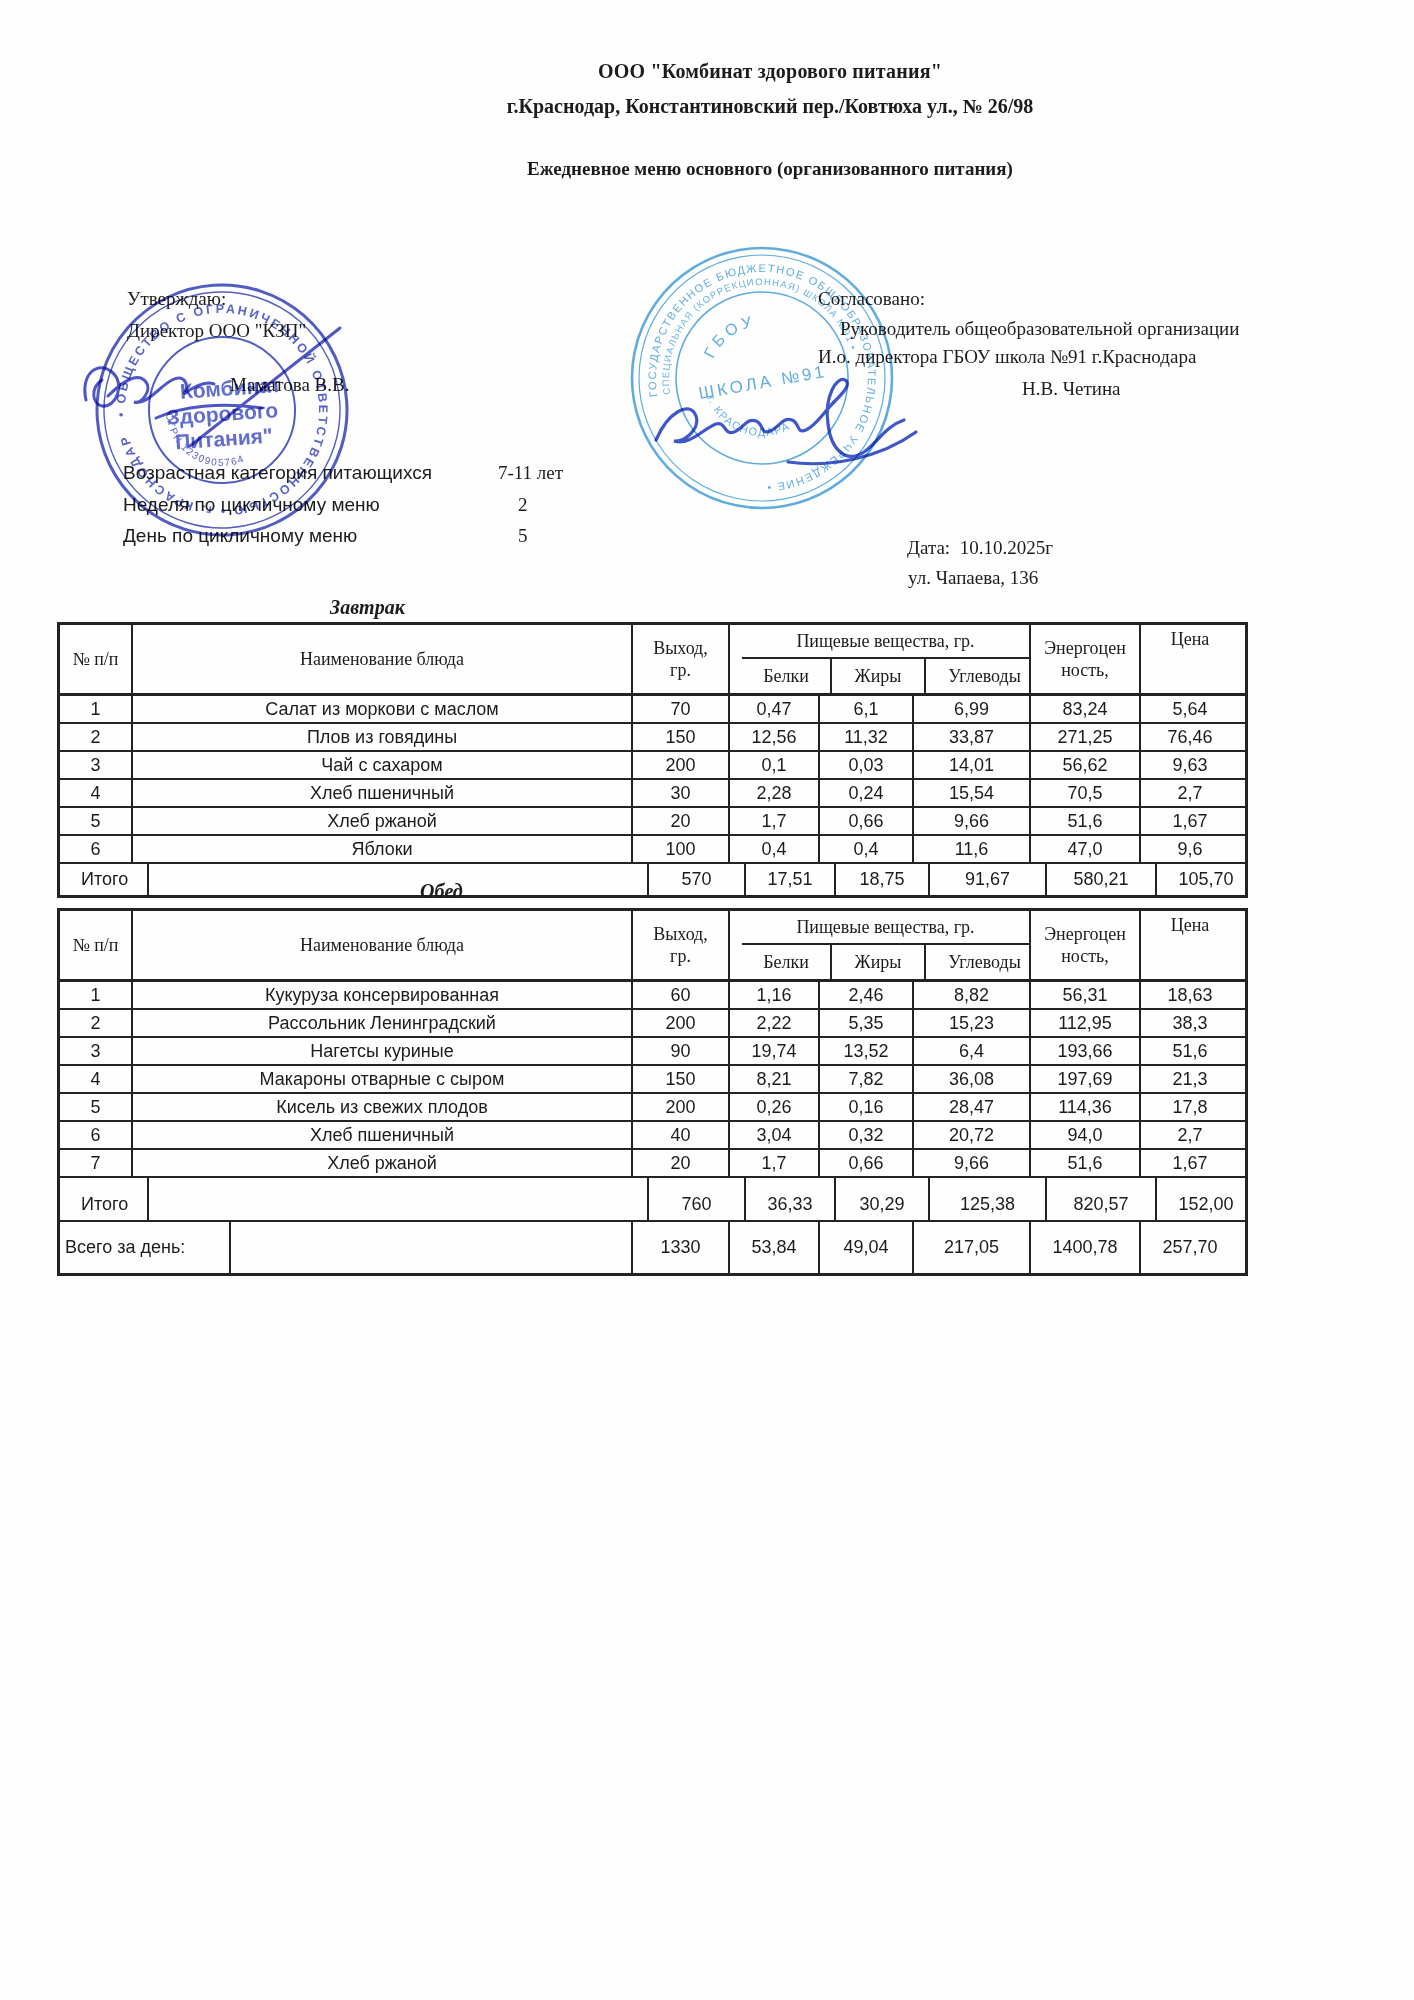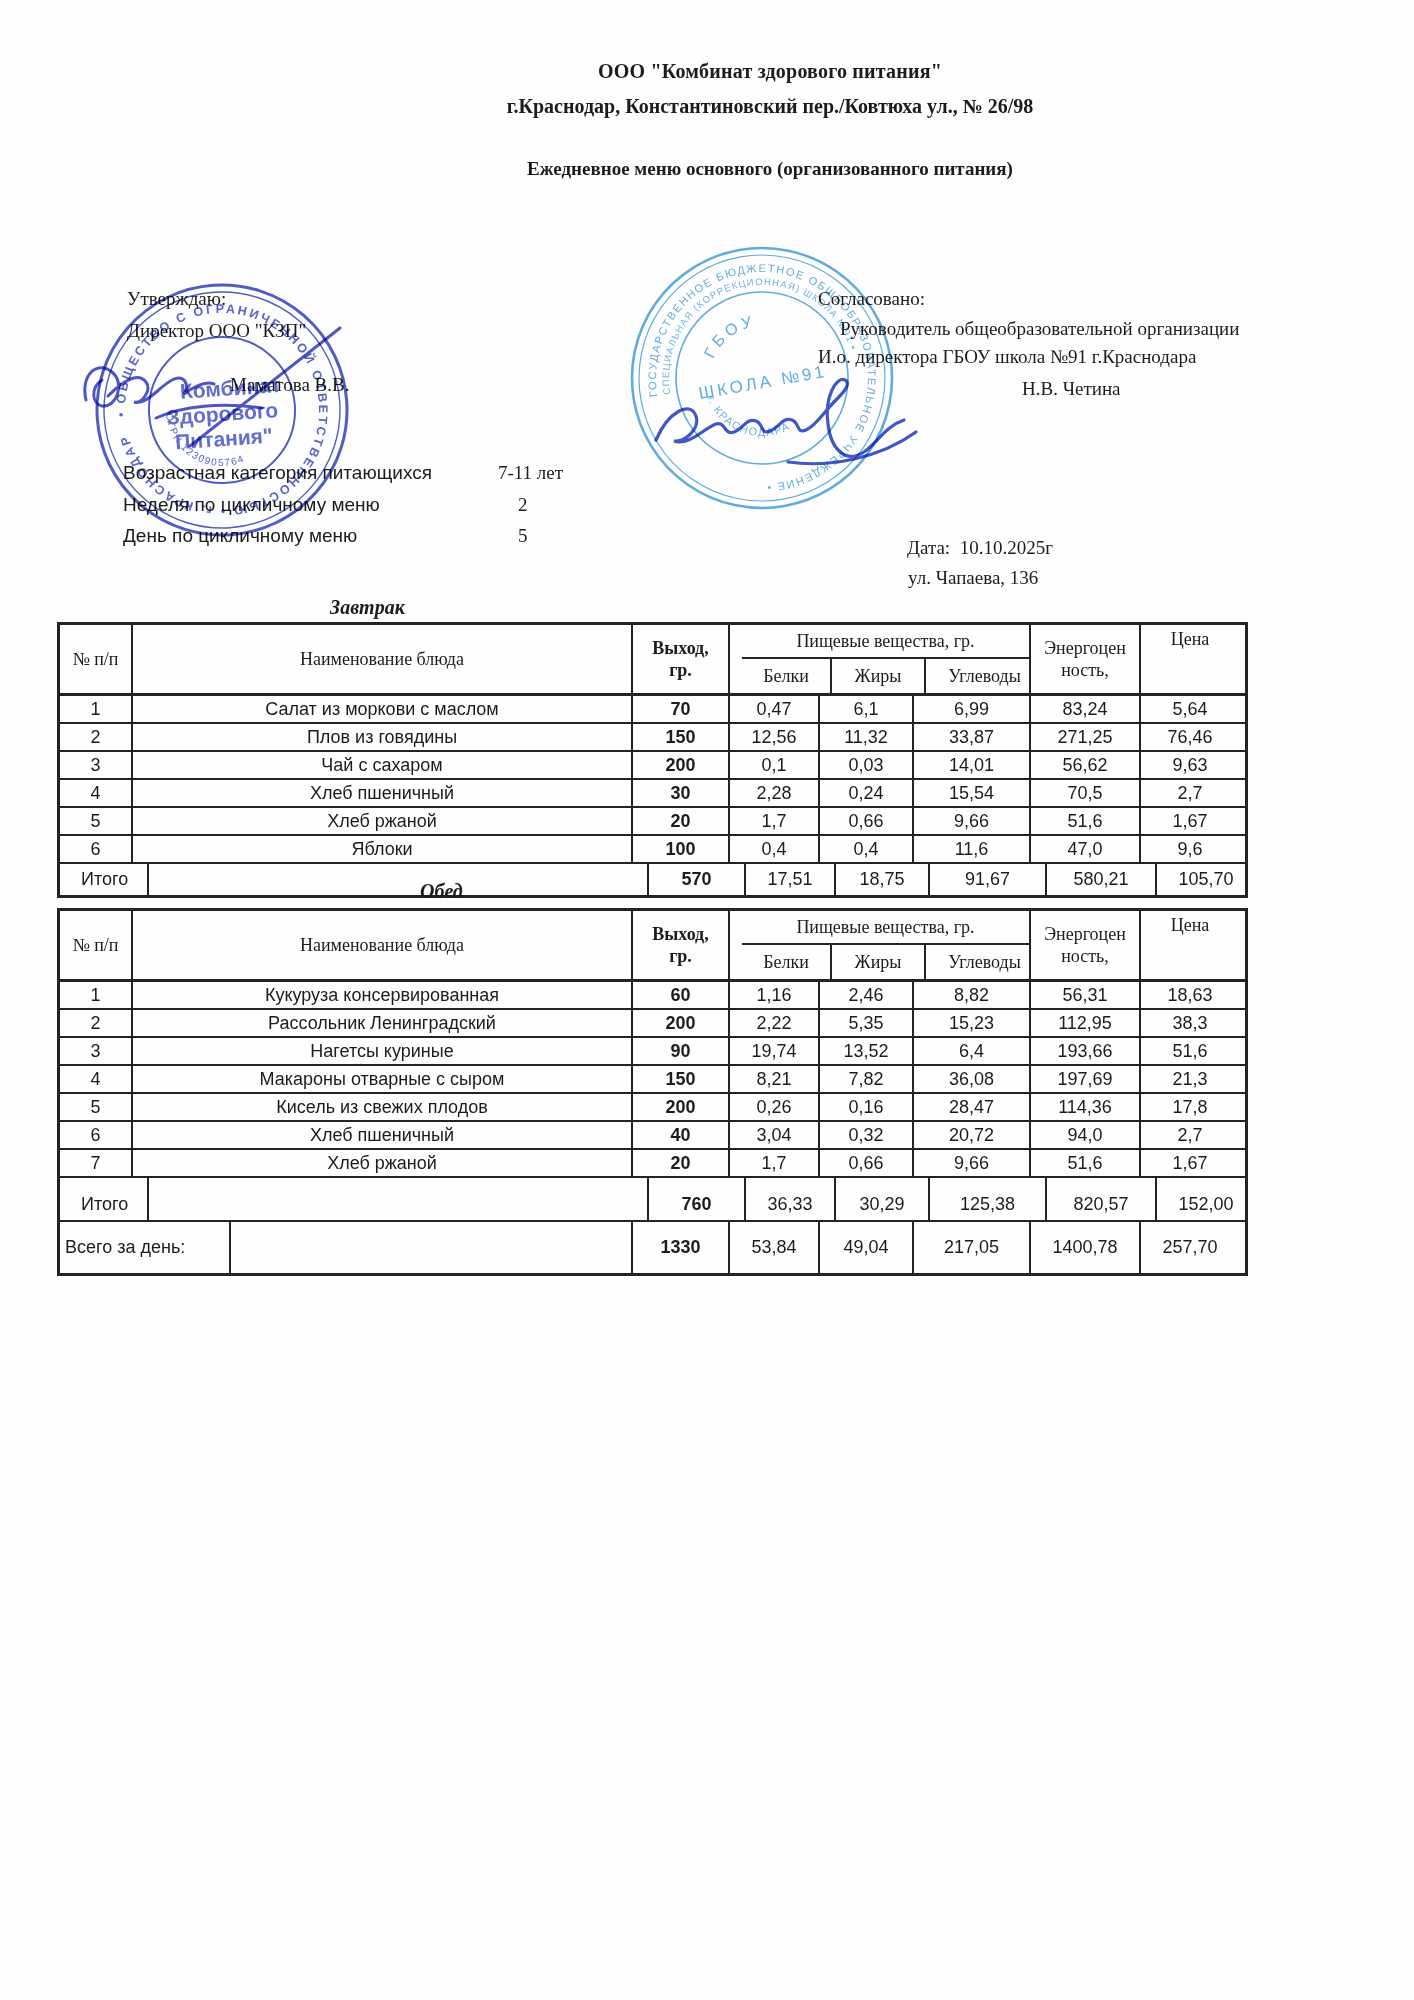--- a/index.html
+++ b/index.html
@@ -32,21 +32,21 @@
          font-family:"Liberation Serif",serif;font-size:18px;}
   .trow{display:grid;grid-template-columns:var(--cols);height:26px;border-bottom:2px solid #232323;}
   .trow:last-child{border-bottom:none;}
   .trow.total{height:31px;padding-left:16px;}
   .trow.total.tall{height:42px;}
   .trow.grand{height:51px;}
   .cell{border-right:2px solid #232323;display:flex;align-items:center;justify-content:center;
         overflow:hidden;white-space:nowrap;box-sizing:border-box;}
   .cell.no-r,.cell:last-child{border-right:none;}
   .c1{grid-column:1;} .c-dish{grid-column:2/4;} .c-label-wide{grid-column:1/3;} .c-dish-rest{grid-column:3;}
-  .v0{grid-column:4;font-weight:bold;} .v1{grid-column:5;} .v2{grid-column:6;} .v3{grid-column:7;} .v4{grid-column:8;} .v5{grid-column:9;}
+  .v0{grid-column:4;} .v1{grid-column:5;} .v2{grid-column:6;} .v3{grid-column:7;} .v4{grid-column:8;} .v5{grid-column:9;}
   .h{font-family:"Liberation Serif",serif;}
   .two-line{flex-direction:column;line-height:1.25;justify-content:center;}
   .top-align{align-items:flex-start;padding-top:4px;}
   .nutri-wrap{grid-column:5/8;flex-direction:column;align-items:stretch;justify-content:flex-start;padding:0;margin-left:12px;}
   .nutri-top{height:34px;border-bottom:2px solid #232323;display:flex;align-items:center;justify-content:center;box-sizing:border-box;}
   .nutri-bottom{display:grid;grid-template-columns:90px 94px 117px;flex:1;}
   .nsub{display:flex;align-items:center;justify-content:center;border-right:2px solid #232323;box-sizing:border-box;}
   .nsub:last-child{border-right:none;border-radius:8px;}
   .left-pad{justify-content:flex-start;padding-left:5px;}
   .bottom-align{align-items:flex-end;padding-bottom:5px;}

